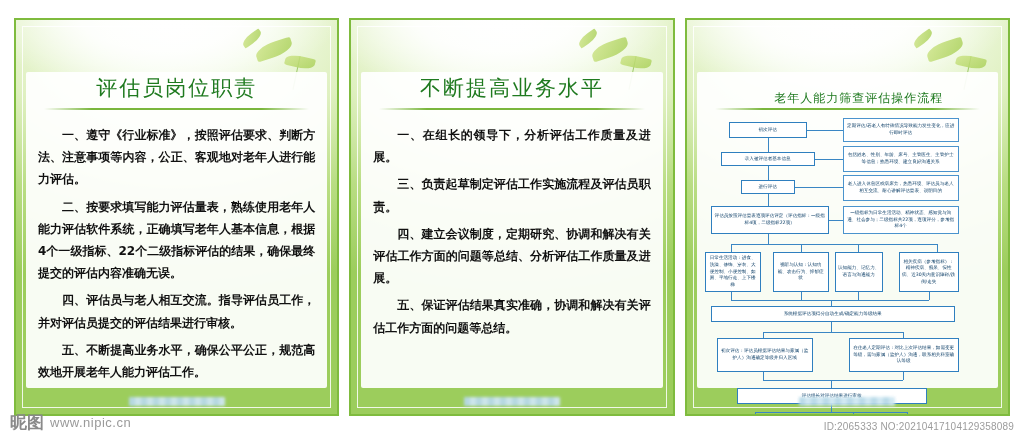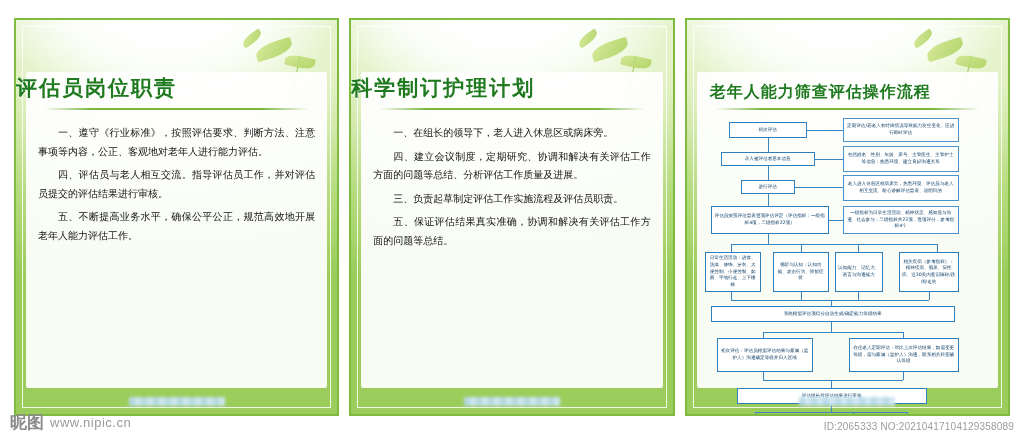--- a/index.html
+++ b/index.html
@@ -66,48 +66,49 @@
     background: rgba(140,190,80,.8);
     top: 36px;
     right: 40px;
     transform: rotate(12deg);
   }
 
   .title {
     position: absolute;
     left: 0; right: 0;
     top: 54px;
-    text-align: left;
+    text-align: center;
     font-size: 21px;
-    font-weight: bold;
+    font-weight: normal;
     color: #1f7a1f;
     letter-spacing: 2px;
     text-shadow: 0 1px 0 #ffffff;
     z-index: 3;
   }
-  .title.small { font-size: 16px; top: 62px; letter-spacing: 1px; padding-left: 23px; }
+  .title.small { font-size: 12px; top: 70px; letter-spacing: 1px; padding-left: 23px; }
   .title-underline {
     position: absolute;
     left: 28px; right: 28px;
     top: 88px;
     height: 2px;
     background: linear-gradient(90deg, rgba(120,180,60,0) 0%, #7ab63c 18%, #7ab63c 82%, rgba(120,180,60,0) 100%);
     z-index: 3;
   }
 
   .body-text {
     position: absolute;
     left: 22px; right: 22px;
     top: 104px; bottom: 40px;
     z-index: 4;
     color: #111;
     font-family: "DejaVu Sans", "Liberation Sans", sans-serif;
-    font-size: 10px;
+    font-size: 12px;
     line-height: 1.85;
     text-align: justify;
+    font-weight: bold;
   }
   .body-text p { margin: 0 0 5px 0; text-indent: 2em; }
 
   
   .flow {
     position: absolute;
     left: 16px; right: 16px;
     top: 98px; bottom: 32px;
     z-index: 4;
   }
@@ -193,42 +194,43 @@
     <div class="stem"></div>
     <div class="leaf l1"></div>
     <div class="leaf l2"></div>
     <div class="leaf l3"></div>
     <div class="inner-frame"></div>
     <div class="whitebody"></div>
     <div class="title">评估员岗位职责</div>
     <div class="title-underline"></div>
     <div class="body-text">
       <p>一、遵守《行业标准》，按照评估要求、判断方法、注意事项等内容，公正、客观地对老年人进行能力评估。</p>
+      <p>二、按要求填写能力评估量表，熟练使用老年人能力评估软件系统，正确填写老年人基本信息，根据4个一级指标、22个二级指标评估的结果，确保最终提交的评估内容准确无误。</p>
       <p>四、评估员与老人相互交流。指导评估员工作，并对评估员提交的评估结果进行审核。</p>
       <p>五、不断提高业务水平，确保公平公正，规范高效地开展老年人能力评估工作。</p>
     </div>
     <div class="footer-bar">
       <div class="blur-chip"></div>
     </div>
   </div>
 
   <div class="panel">
     <div class="topglow"></div>
     <div class="stem"></div>
     <div class="leaf l1"></div>
     <div class="leaf l2"></div>
     <div class="leaf l3"></div>
     <div class="inner-frame"></div>
     <div class="whitebody"></div>
-    <div class="title">科学制订护理计划</div>
+    <div class="title">不断提高业务水平</div>
     <div class="title-underline"></div>
     <div class="body-text">
-      <p>一、在组长的领导下，老人进入休息区或病床旁。</p>
+      <p>一、在组长的领导下，分析评估工作质量及进展。</p>
+      <p>三、负责起草制定评估工作实施流程及评估员职责。</p>
       <p>四、建立会议制度，定期研究、协调和解决有关评估工作方面的问题等总结、分析评估工作质量及进展。</p>
-      <p>三、负责起草制定评估工作实施流程及评估员职责。</p>
       <p>五、保证评估结果真实准确，协调和解决有关评估工作方面的问题等总结。</p>
     </div>
     <div class="footer-bar">
       <div class="blur-chip"></div>
     </div>
   </div>
 
   <div class="panel">
     <div class="topglow"></div>
     <div class="stem"></div>

